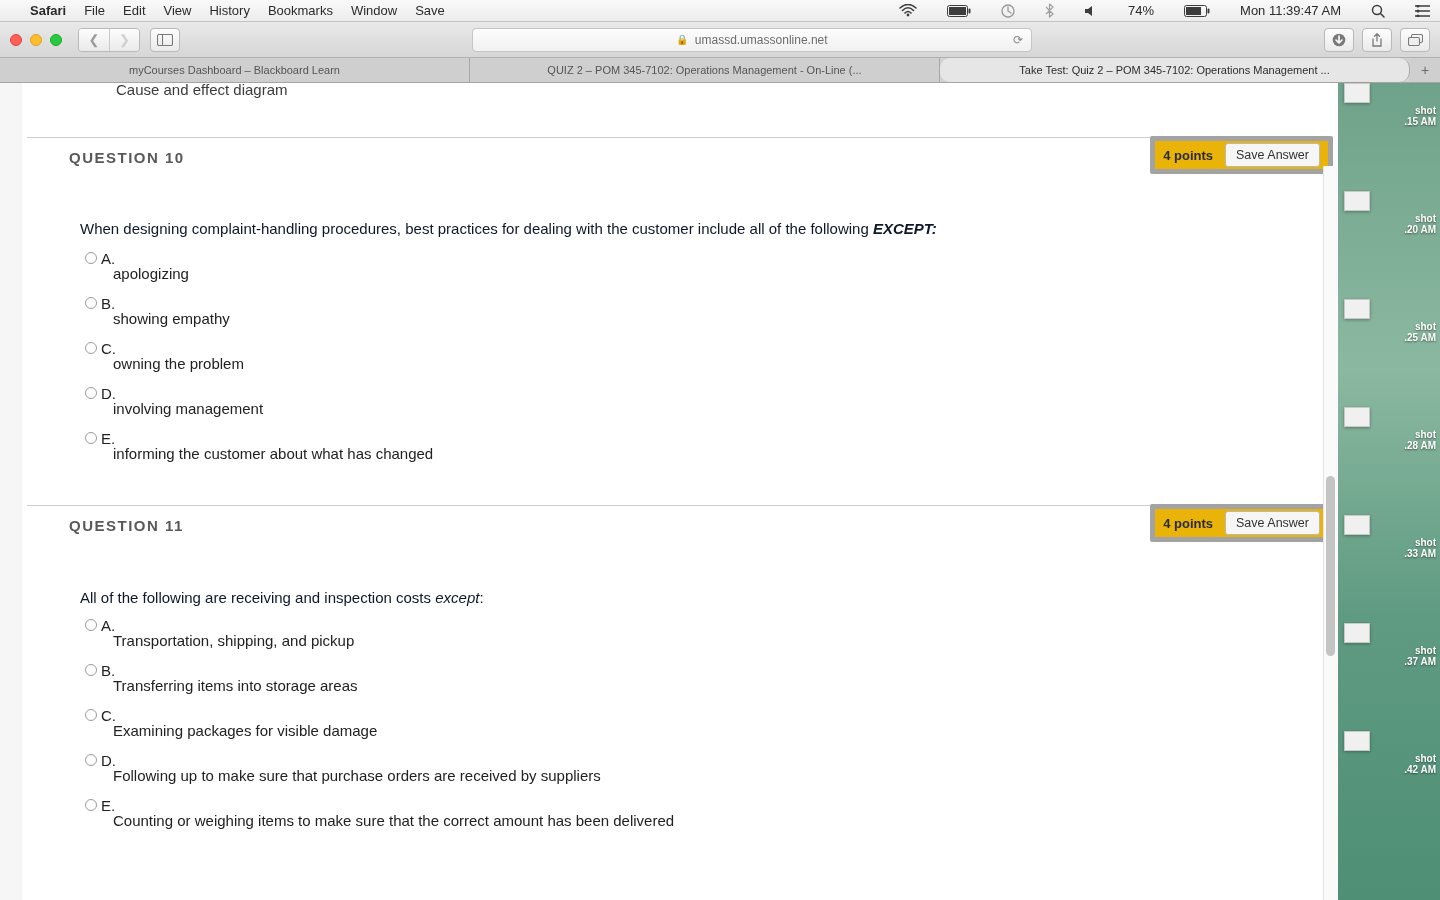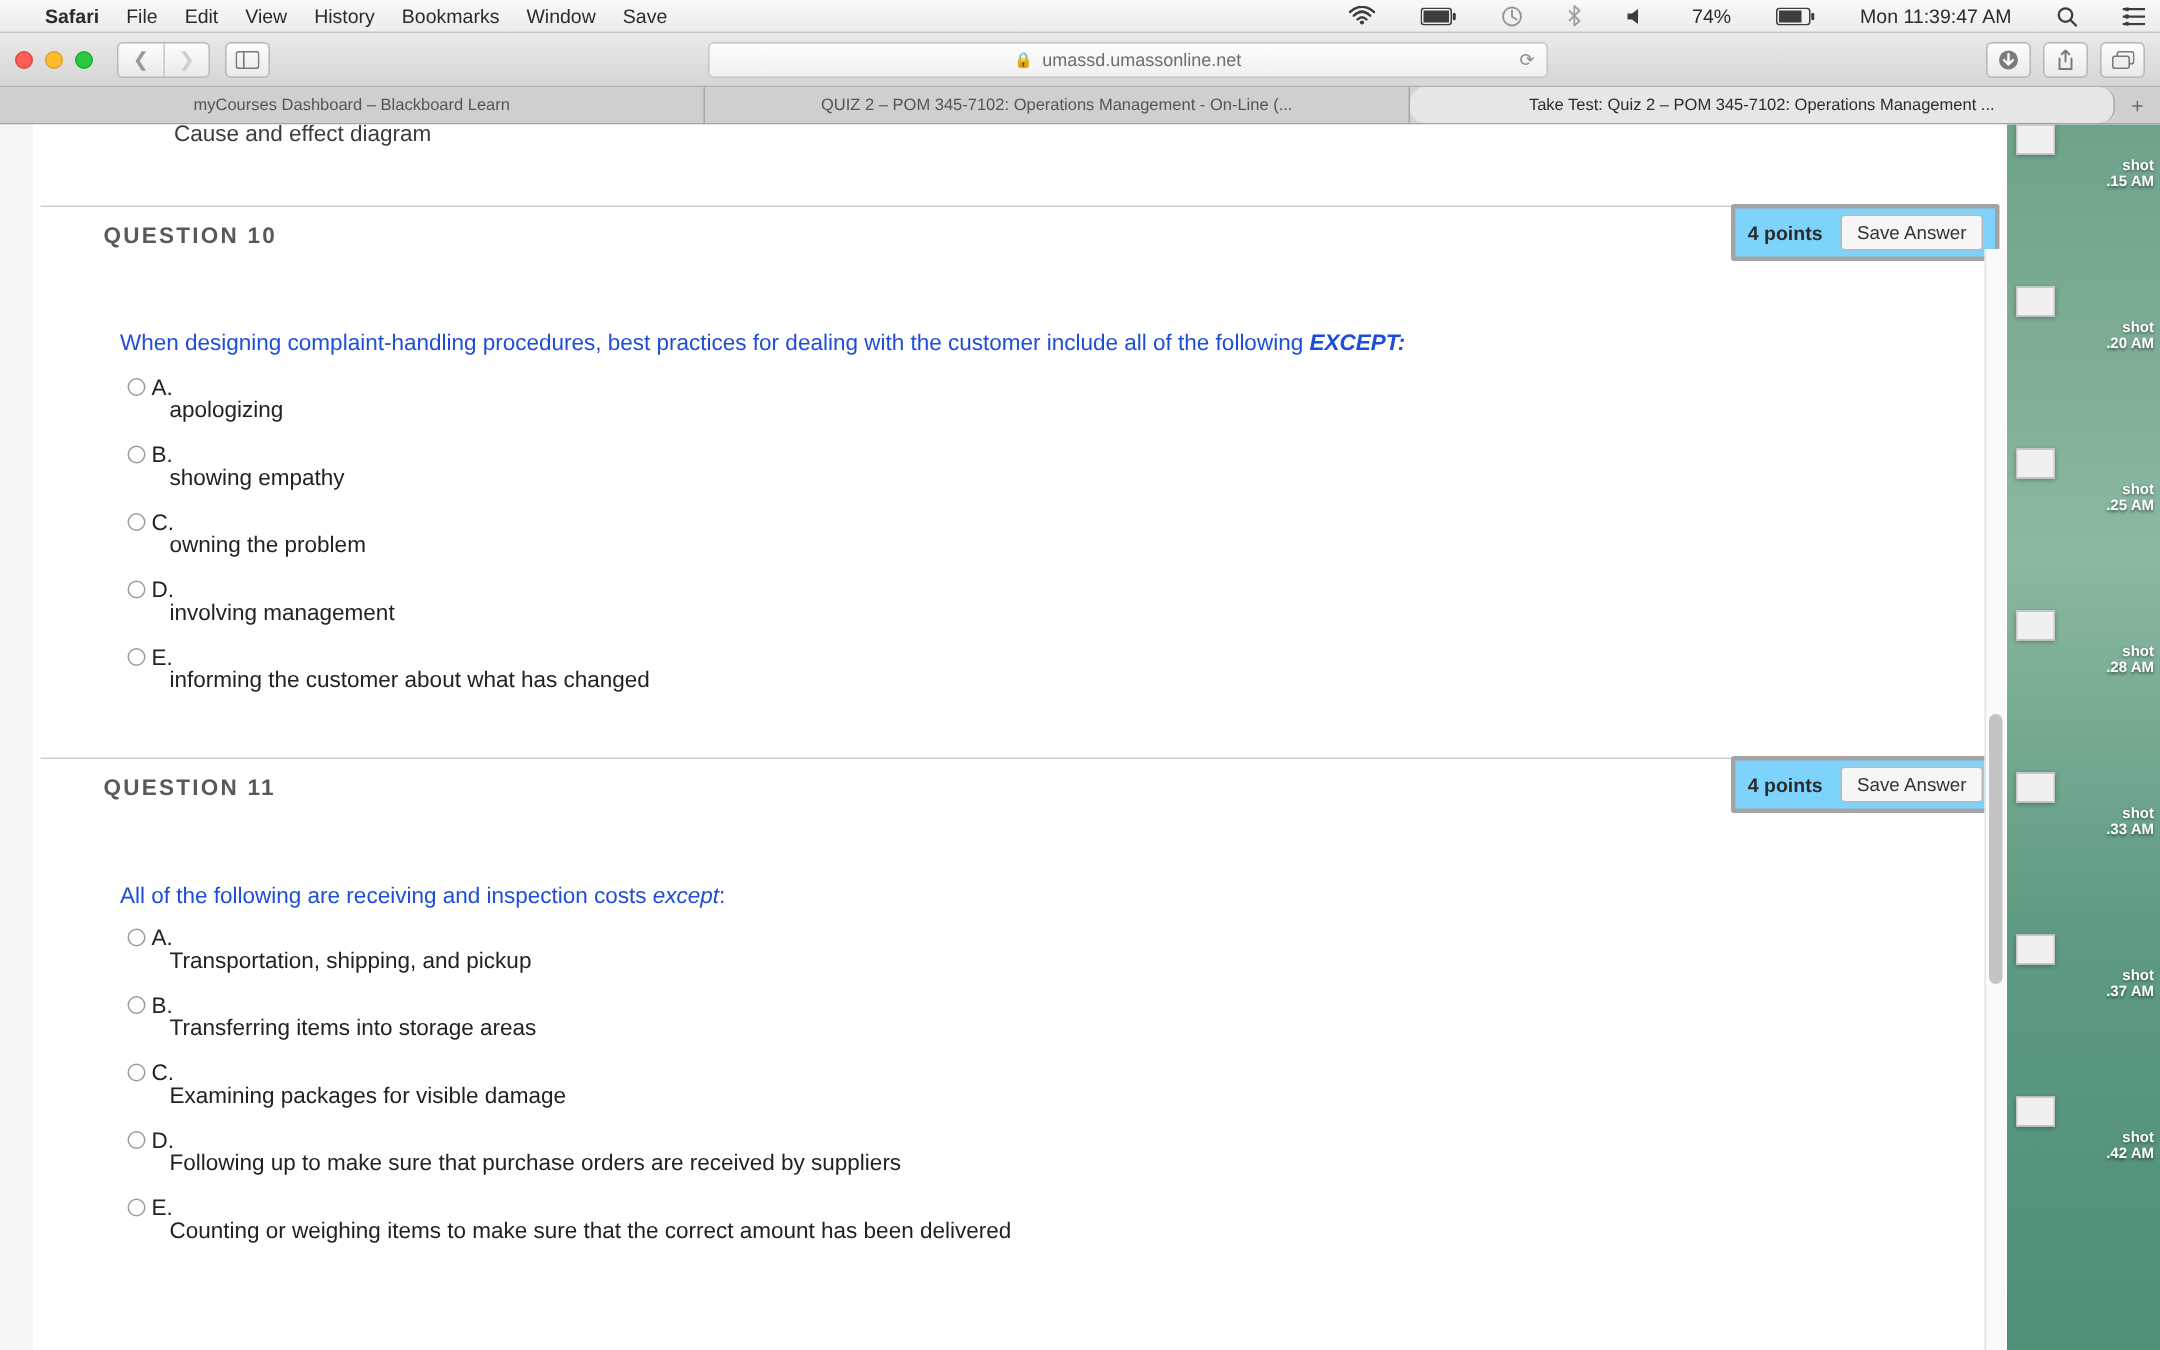--- a/index.html
+++ b/index.html
@@ -67,28 +67,28 @@
   .page-bg{position:absolute;left:22px;right:102px;top:0;bottom:0;
            background:#fff;}
   .cut-text{position:absolute;left:116px;top:-2px;font-size:15px;
             color:#3c3c3c;}
   
   .qbar{position:absolute;left:27px;right:107px;height:40px;
         border-top:1px solid #cccccc;display:flex;align-items:center;}
   .qbar .qtitle{color:#595959;font-size:15px;letter-spacing:1.5px;
                 font-weight:600;padding-left:42px;}
   .qctrl{position:absolute;right:0;top:-2px;height:38px;
-         background:#7dd3fc;border:3px solid #a3a3a3;border-radius:2px;
+         background:#eab308;border:5px solid #a3a3a3;border-radius:2px;
          display:flex;align-items:center;gap:12px;padding:0 8px;}
   .qctrl .pts{font-size:13px;font-weight:700;color:#2b2b2b;}
   .qctrl button{font-size:12.5px;padding:4px 10px;background:#f6f6f6;
                 border:1px solid #b9b9b9;border-radius:3px;cursor:pointer;
                 color:#333;font-family:inherit;}
   .prompt{position:absolute;left:80px;right:160px;font-size:15px;
-          color:#1d4ed8;line-height:1.35;}
+          color:#0f172a;line-height:1.35;}
   .opt{position:absolute;left:85px;right:160px;font-size:15px;
        color:#222;}
   .opt input[type=radio]{position:absolute;left:0;top:1px;
        width:12px;height:12px;appearance:none;border:1px solid #9b9b9b;
        border-radius:50%;background:#fff;cursor:pointer;}
   .opt .letter{position:absolute;left:16px;top:-1px;}
   .opt .text{display:block;margin-left:28px;margin-top:14px;}
   
   .desktop-sliver{position:absolute;top:83px;right:0;width:102px;
                   height:817px;

